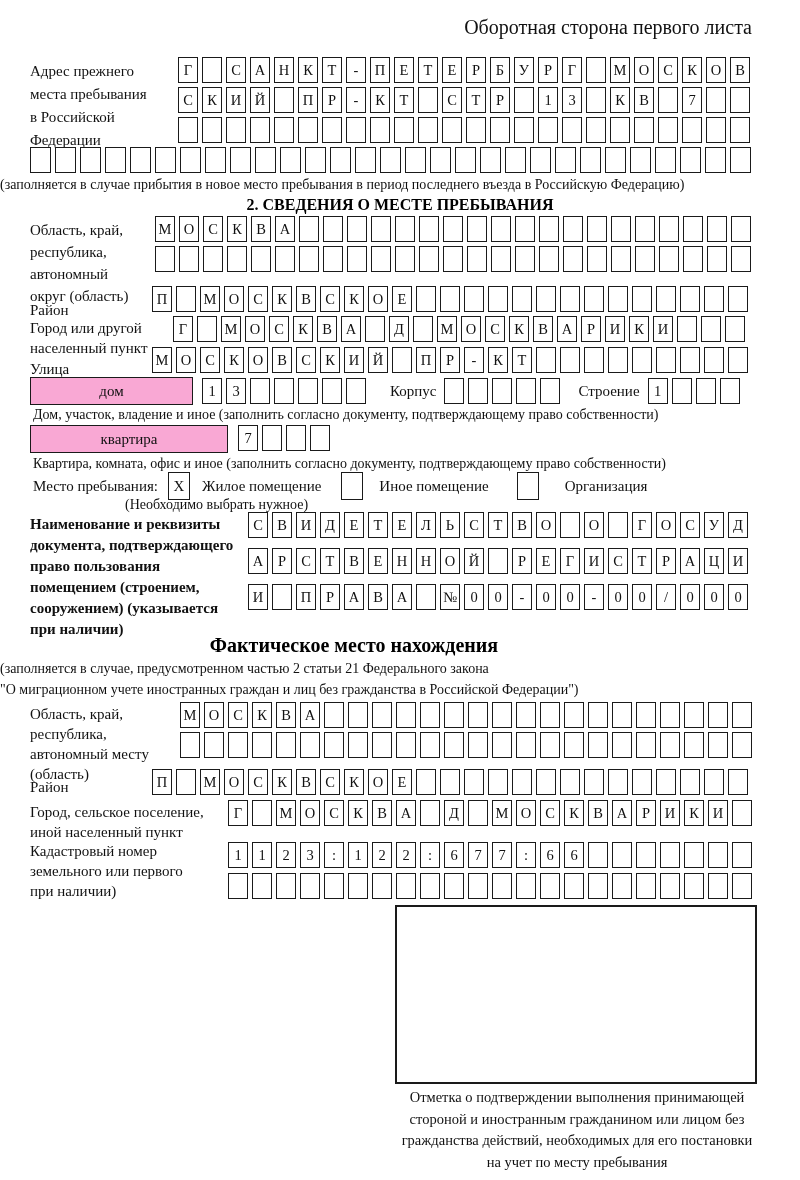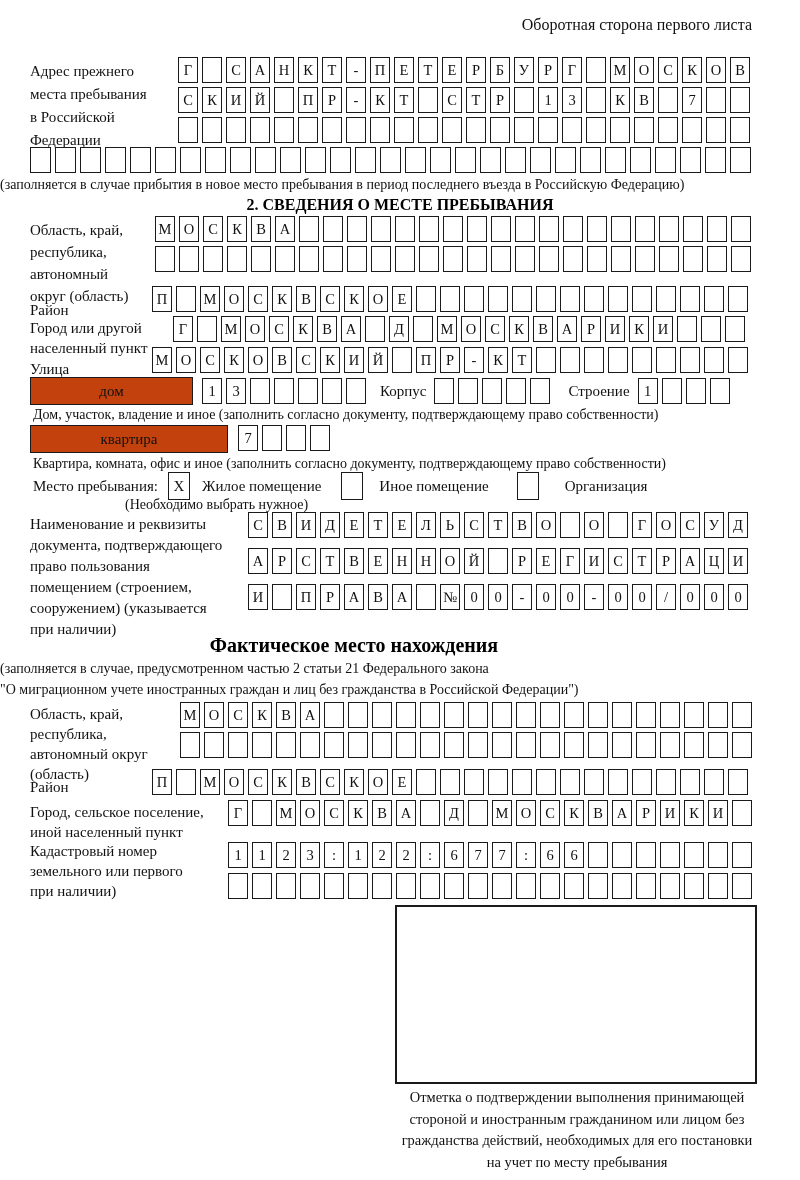--- a/index.html
+++ b/index.html
@@ -14,30 +14,30 @@
   .cellrows > .cells + .cells { margin-top:4px; }
   .cells { display:flex; gap:4px; }
   .cell {
     box-sizing:border-box; flex:0 0 auto; width:20px; height:26px;
     border:1.6px solid #1a1a1a; display:flex; align-items:center; justify-content:center;
     font-size:14.5px; background:#fff;
   }
   .cells.wide .cell { width:21px; }
   .widebox {
     box-sizing:border-box; height:28px; border:1.6px solid #1a1a1a;
-    display:flex; align-items:center; justify-content:center; font-size:15px; background:#c2410c;
+    display:flex; align-items:center; justify-content:center; font-size:15px; background:#f9a8d4;
   }
   .cb {
     box-sizing:border-box; flex:0 0 auto; width:22px; height:28px; border:1.6px solid #1a1a1a;
     display:flex; align-items:center; justify-content:center; font-size:15px; background:#fff;
   }
   .note { font-size:14px; text-align:left; color:#111; }
   .note-left { font-size:14px; text-align:left; color:#111; }
   .title { font-weight:bold; font-size:16px; text-align:center; color:#000; }
-  .header-note { font-size:16px; text-align:right; }
+  .header-note { font-size:20px; text-align:right; }
   .stamp-box { position:absolute; border:2px solid #1a1a1a; background:#fff; }
   .caption { position:absolute; text-align:center; font-size:14.5px; line-height:21.5px; color:#111; }
 </style>
 </head>
 <body>
 
 <div class="page">
 
   <div class="abs header-note" style="top:16px; right:48px;">Оборотная сторона первого листа</div>
 
@@ -328,21 +328,21 @@
     <div class="widebox" style="width:163px;">дом</div>
     <div class="cells" style="margin-left:9px;">
         <span class="cell">1</span>
         <span class="cell">3</span>
         <span class="cell"></span>
         <span class="cell"></span>
         <span class="cell"></span>
         <span class="cell"></span>
         <span class="cell"></span>
       </div>
-    <div class="flabel fs15" style="margin:0 8px 0 14px;text-align:right;">Корпус</div>
+    <div class="flabel fs15" style="margin:0 8px 0 24px;text-align:right;">Корпус</div>
     <div class="cells">
         <span class="cell"></span>
         <span class="cell"></span>
         <span class="cell"></span>
         <span class="cell"></span>
         <span class="cell"></span>
       </div>
     <div class="flabel fs15" style="margin:0 8px 0 18px;">Строение</div>
     <div class="cells">
         <span class="cell">1</span>
@@ -369,21 +369,21 @@
     <span class="cb" style="margin-left:10px;">X</span>
     <div class="flabel fs15" style="margin-left:12px;">Жилое помещение</div>
     <span class="cb" style="margin-left:20px;"></span>
     <div class="flabel fs15" style="margin-left:16px;">Иное помещение</div>
     <span class="cb" style="margin-left:28px;"></span>
     <div class="flabel fs15" style="margin-left:26px;">Организация</div>
   </div>
   <div class="abs note" style="top:497px; left:125px; width:400px;">(Необходимо выбрать нужное)</div>
 
   <div class="abs frow" style="top:512px; left:30px;">
-    <div class="flabel fs15" style="width:218px; padding-top:2px;">
+    <div class="flabel fs15" style="width:218px; padding-top:2px;font-weight:bold;">
         <div>Наименование и реквизиты</div>
         <div>документа, подтверждающего</div>
         <div>право пользования</div>
         <div>помещением (строением,</div>
         <div>сооружением) (указывается</div>
         <div>при наличии)</div>
       </div>
     <div class="cellrows" style="--gap:10px;">
       <div class="cells" style="margin-bottom:10px;">
           <span class="cell">С</span>
@@ -460,21 +460,21 @@
   <div class="abs title" style="top:634px; left:9px; width:690px; font-size:20px;">Фактическое место нахождения</div>
   <div class="abs note" style="top:658px; left:0; width:800px; line-height:21px;">
       <div>(заполняется в случае, предусмотренном частью 2 статьи 21 Федерального закона</div>
       <div>"О миграционном учете иностранных граждан и лиц без гражданства в Российской Федерации")</div>
     </div>
 
   <div class="abs frow" style="top:702px; left:30px;">
     <div class="flabel fs15" style="width:150px; padding-top:2px; line-height:20px;">
         <div>Область, край,</div>
         <div>республика,</div>
-        <div>автономный округ</div>
+        <div>автономный месту</div>
         <div>(область)</div>
       </div>
     <div class="cellrows">
       <div class="cells">
           <span class="cell">М</span>
           <span class="cell">О</span>
           <span class="cell">С</span>
           <span class="cell">К</span>
           <span class="cell">В</span>
           <span class="cell">А</span>

